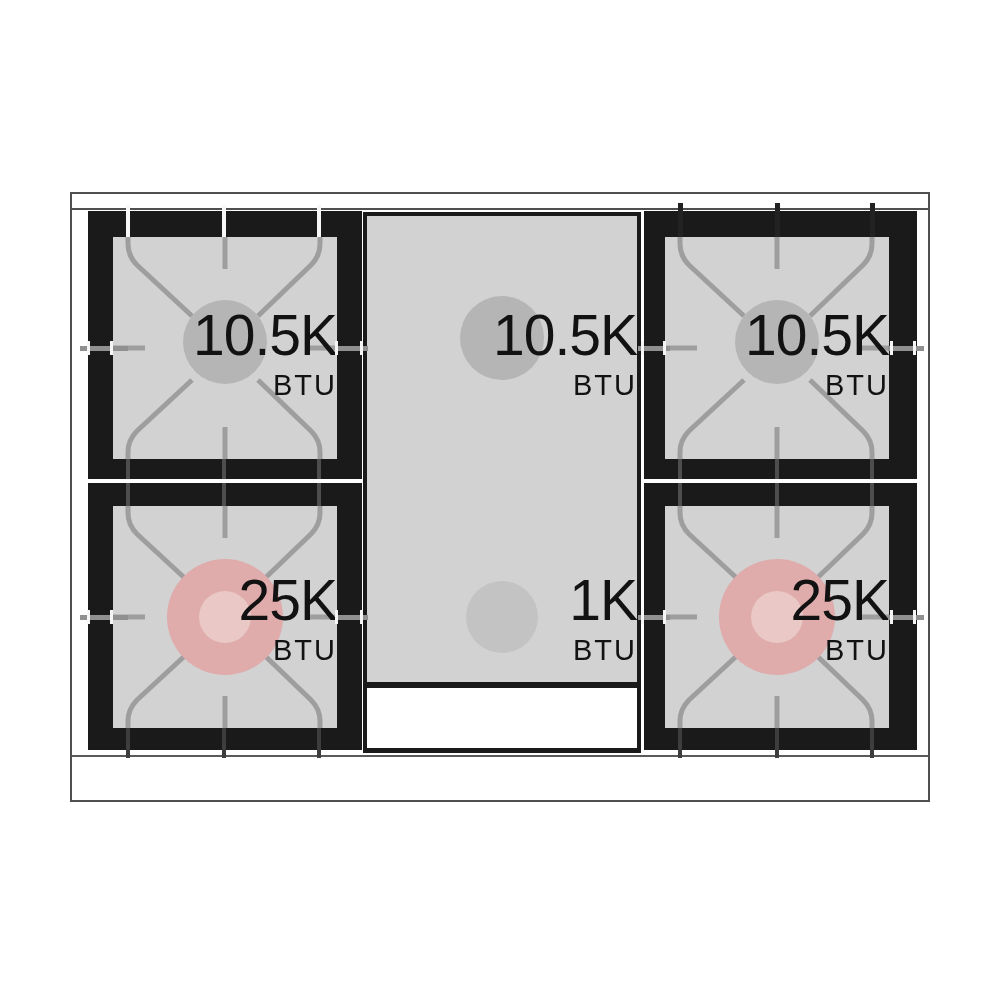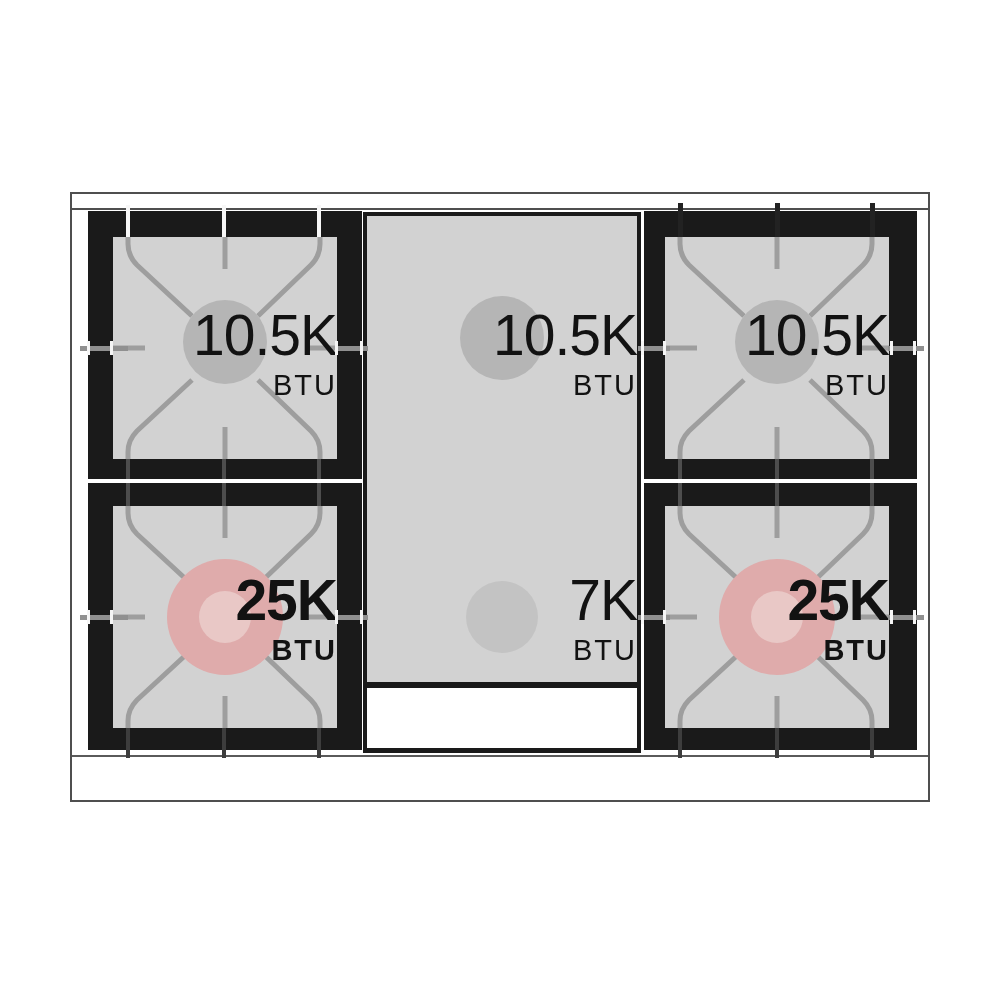--- a/index.html
+++ b/index.html
@@ -28,21 +28,21 @@
 
   .circle{position:absolute;border-radius:50%;}
   .circ-std{width:84px;height:84px;left:70px;top:63px;}
   .circ-hi{width:116px;height:116px;left:54px;top:53px;}
   .circ-hi-inner{width:52px;height:52px;left:86px;top:85px;}
   .circ-grid-top{width:84px;height:84px;left:93px;top:80px;}
   .circ-grid-bot{width:72px;height:72px;left:99px;top:365px;}
 
   .labels{position:absolute;left:0;width:100%;text-align:right;color:#121212;}
   .lab-top{top:70px;}
-  .lab-hi{top:66px;font-weight:bold;}
+  .lab-hi{top:66px;}
   .lab-grid-top{top:91px;}
   .lab-grid-bot{top:356px;}
   .btu-value{font-size:57px;line-height:1.0;letter-spacing:-1px;white-space:nowrap;}
   .btu-unit{font-size:29px;line-height:1.0;letter-spacing:2px;margin-top:7px;white-space:nowrap;}
 </style>
 </head>
 <body>
 
 <div class="stage">
   <div class="range">
@@ -94,21 +94,21 @@
 
     <div class="col col-center">
       <div class="griddle">
         <div class="circle circ-grid-top" style="background: rgb(181, 181, 181);"></div>
         <div class="labels lab-grid-top">
           <div class="btu-value">10.5K</div>
           <div class="btu-unit">BTU</div>
         </div>
         <div class="circle circ-grid-bot" style="background: rgb(195, 195, 195);"></div>
         <div class="labels lab-grid-bot">
-          <div class="btu-value">7K</div>
+          <div class="btu-value">1K</div>
           <div class="btu-unit">BTU</div>
         </div>
       </div>
       <div class="griddle-front"></div>
     </div>
 
     <div class="col col-right">
 
       <div class="burner bt">
         <svg class="grate" viewBox="0 0 224 222">

